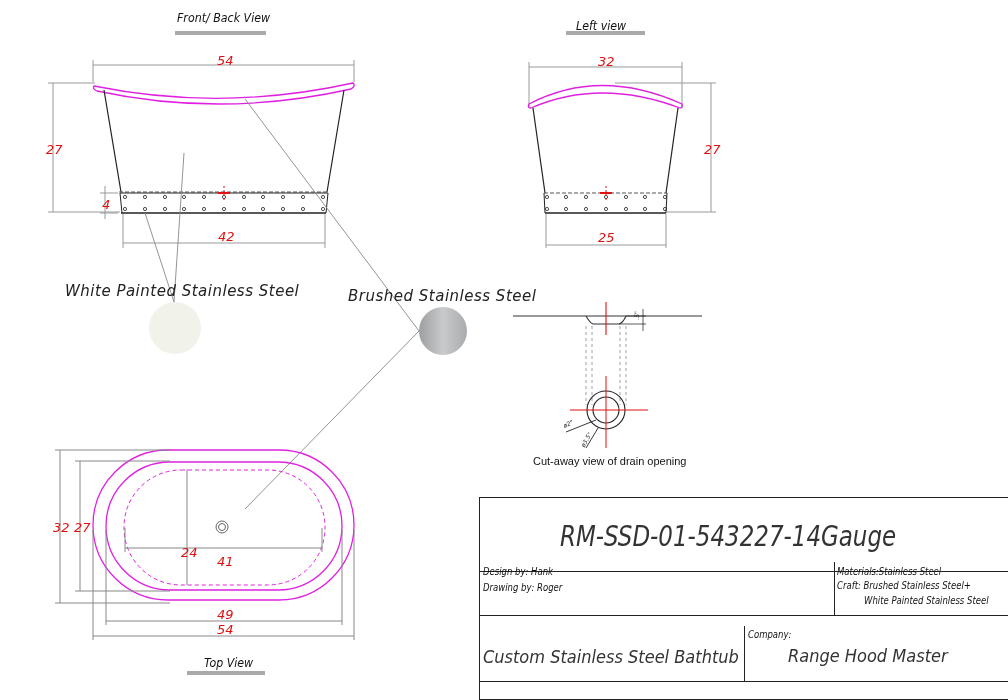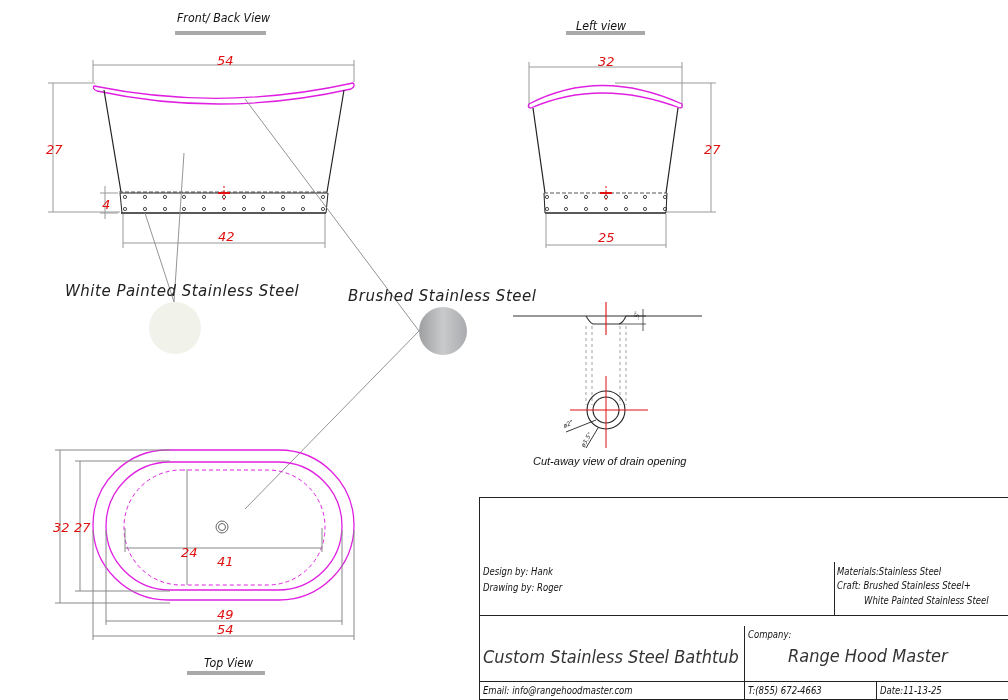--- a/index.html
+++ b/index.html
@@ -220,44 +220,40 @@
 <div class="lbl dim" style="left:598px;top:54px;">32</div>
 <div class="lbl dim" style="left:704px;top:142px;">27</div>
 <div class="lbl dim" style="left:598px;top:230px;">25</div>
 
 <div class="lbl mat-label" style="left:65px;top:282px;">White Painted Stainless Steel</div>
 <div class="lbl mat-label" style="left:348px;top:287px;font-style:italic;">Brushed Stainless Steel</div>
 
 <div class="lbl" style="left:632px;top:312px;font-size:6px;color:#222;transform:rotate(-90deg);">.5"</div>
 <div class="lbl" style="left:563px;top:420px;font-size:6px;color:#222;transform:rotate(-25deg);">ø2"</div>
 <div class="lbl" style="left:578px;top:436px;font-size:6px;color:#222;transform:rotate(-60deg);">ø3.5"</div>
-<div class="lbl caption" style="left:533px;top:455px;font-style:italic;">Cut-away view of drain opening</div>
+<div class="lbl caption" style="left:533px;top:455px;">Cut-away view of drain opening</div>
 
 <div class="lbl dim" style="left:53px;top:520px;">32</div>
 <div class="lbl dim" style="left:74px;top:520px;">27</div>
 <div class="lbl dim" style="left:181px;top:521px;margin-top:24px;">24</div>
 <div class="lbl dim" style="left:217px;top:554px;">41</div>
 <div class="lbl dim" style="left:217px;top:607px;font-style:italic;">49</div>
 <div class="lbl dim" style="left:217px;top:622px;">54</div>
 
 <div class="title-block">
+  <div class="tb-row" style="top:0;width:529px;height:74px;">
+    <div class="tb-cell pn" style="left:80px;top:22px;">RM-SSD-01-543227-14Gauge</div>
+  </div>
   <div class="tb-row" style="top:64px;width:529px;height:54px;">
     <div class="tb-cell small" style="left:3px;top:4px;">Design by: Hank</div>
     <div class="tb-cell small" style="left:3px;top:20px;">Drawing by: Roger</div>
     <div style="position:absolute;left:354px;top:0;width:1px;height:54px;background:#222;"></div>
     <div class="tb-cell small" style="left:357px;top:4px;">Materials:Stainless Steel</div>
     <div class="tb-cell small" style="left:357px;top:18px;">Craft:  Brushed Stainless Steel+</div>
     <div class="tb-cell small" style="left:384px;top:33px;">White Painted Stainless Steel</div>
   </div>
   <div class="tb-row" style="top:128px;width:529px;height:56px;">
     <div class="tb-cell med" style="left:3px;top:20px;">Custom Stainless Steel Bathtub</div>
     <div style="position:absolute;left:264px;top:0;width:1px;height:56px;background:#222;"></div>
     <div class="tb-cell small" style="left:268px;top:3px;">Company:</div>
     <div class="tb-cell med" style="left:308px;top:19px;">Range Hood Master</div>
   </div>
-  <div style="position:absolute;top:184px;left:0;width:529px;height:19px;">
-    <div class="tb-cell small" style="left:3px;top:3px;">Email: info@rangehoodmaster.com</div>
-    <div style="position:absolute;left:264px;top:0;width:1px;height:19px;background:#222;"></div>
-    <div class="tb-cell small" style="left:268px;top:3px;">T:(855) 672-4663</div>
-    <div style="position:absolute;left:396px;top:0;width:1px;height:19px;background:#222;"></div>
-    <div class="tb-cell small" style="left:400px;top:3px;">Date:11-13-25</div>
-  </div>
 </div>
 
 </body></html>

